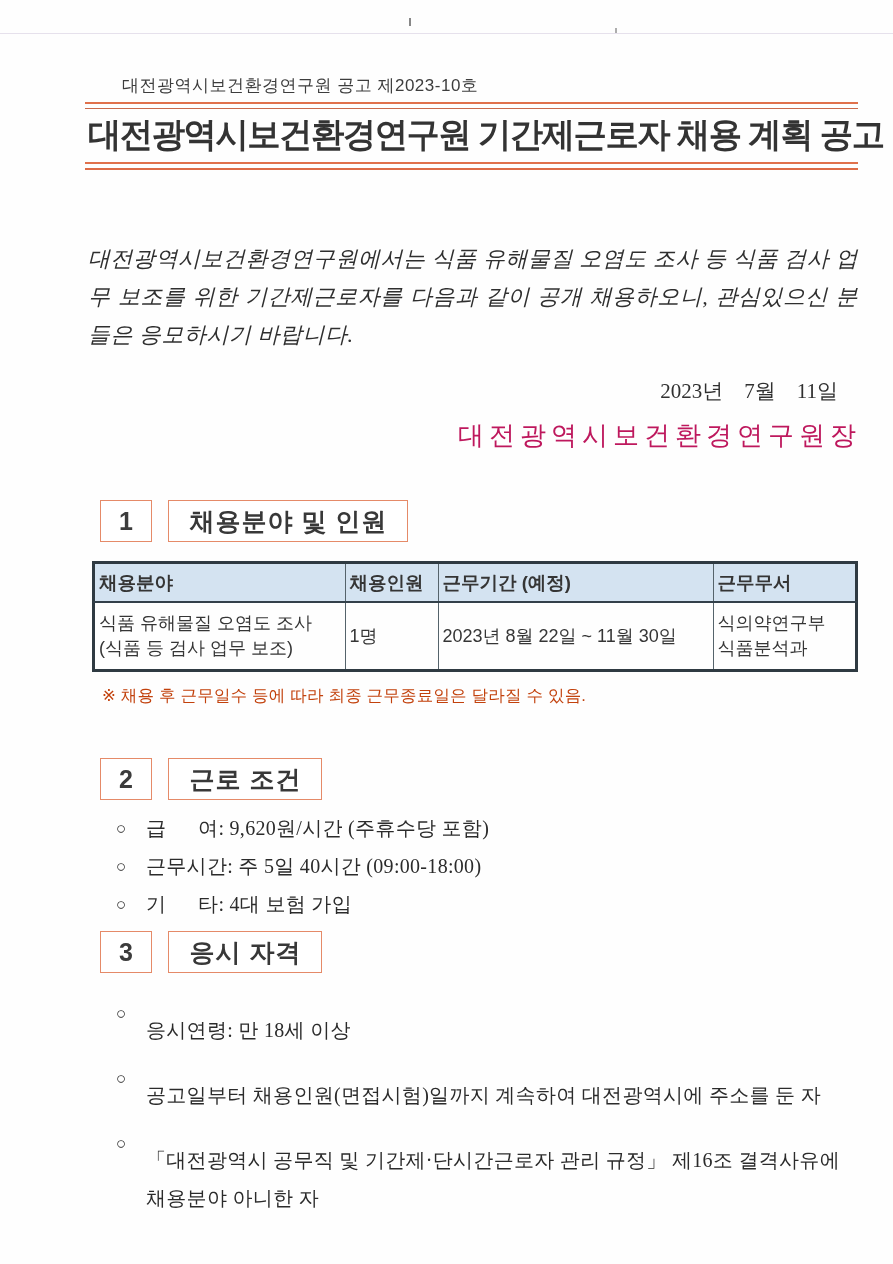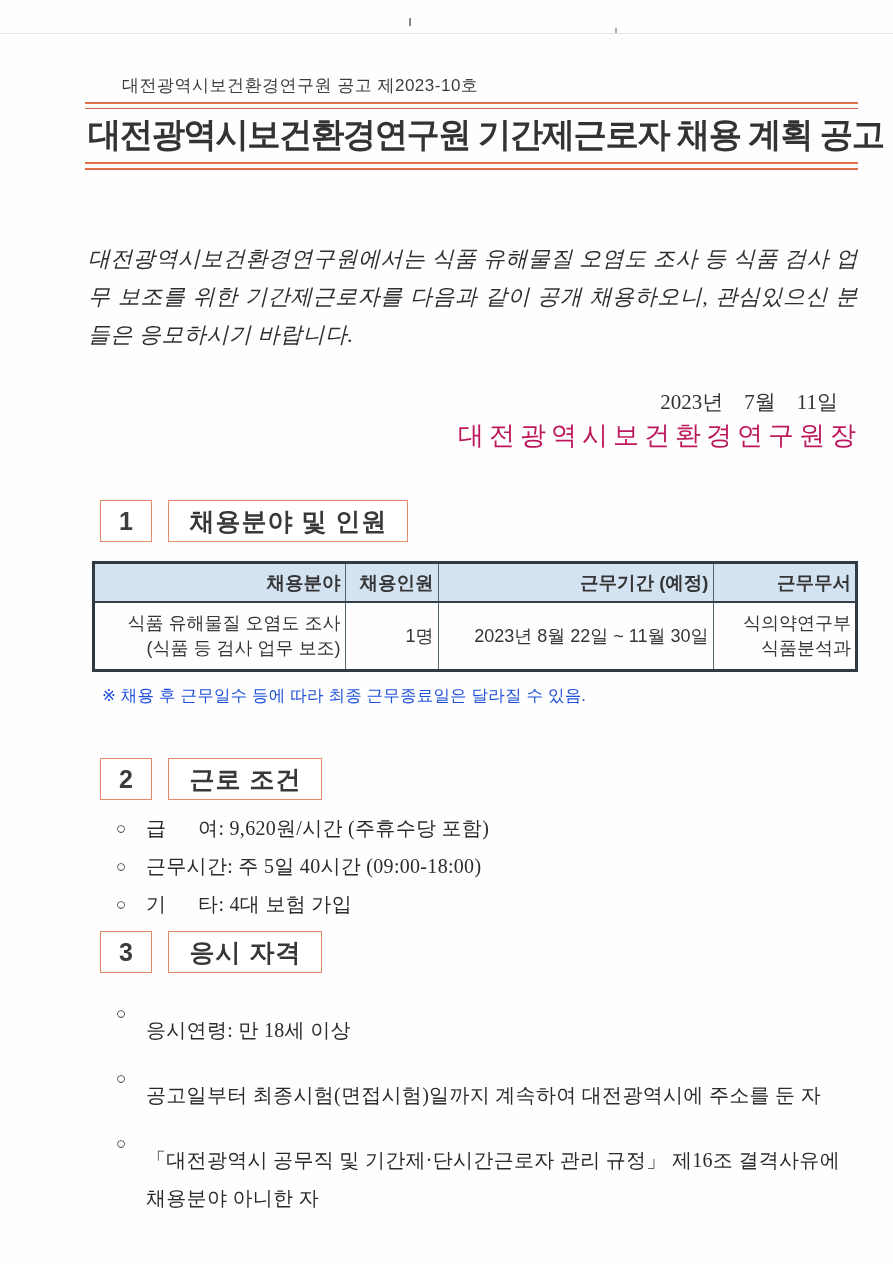--- a/index.html
+++ b/index.html
@@ -31,21 +31,21 @@
   }
 
   .intro{
     position:absolute;left:88px;top:240px;width:770px;
     font-family:"Liberation Serif","DejaVu Serif",serif;
     font-size:22px;line-height:38px;text-align:justify;
     color:#2f2f2f;letter-spacing:.5px;font-style:italic;
   }
 
   .date-line{
-    position:absolute;right:55px;top:388px;
+    position:absolute;right:55px;top:377px;
     font-family:"Liberation Serif","DejaVu Serif",serif;
     font-size:21px;color:#303030;white-space:pre;
   }
   .signer-line{
     position:absolute;right:32px;top:418px;
     font-family:"Liberation Serif","DejaVu Serif",serif;
     font-size:26px;letter-spacing:5px;color:#be185d;white-space:nowrap;margin-left:44px;
   }
 
   .section-heading{position:absolute;left:100px;height:52px;}
@@ -62,34 +62,34 @@
     border:1.5px solid #e58a68;background:#fff;
     font-size:25px;font-weight:bold;letter-spacing:1px;color:#383838;white-space:nowrap;
   }
 
   .recruit-table{
     position:absolute;left:93px;top:562px;width:762px;
     border-collapse:collapse;table-layout:fixed;
     font-size:18px;color:#353535;
   }
   .recruit-table th,.recruit-table td{
-    border:1px solid #55636b;text-align:right;vertical-align:middle;
+    border:1px solid #55636b;text-align:left;vertical-align:middle;
     white-space:pre-line;padding:0 4px;
   }
   .recruit-table th{
     height:37px;background:#d4e3f1;font-weight:600;font-size:18.5px;
     border-bottom:2.5px solid #33404a;
   }
   .recruit-table td{height:66px;line-height:25px;}
   .recruit-table{border:2px solid #2f3a42;outline:1px solid #2f3a42;}
   .col1{width:251px;} .col2{width:93px;} .col3{width:275px;} .col4{width:143px;}
 
   .table-note{
     position:absolute;left:102px;top:685px;
-    font-size:16.5px;color:#1d4ed8;letter-spacing:.2px;
+    font-size:16.5px;color:#c2410c;letter-spacing:.2px;
   }
 
   .bullet-list{position:absolute;left:116px;width:740px;}
   .bl-work{top:815px;}
   .bl-elig{top:995px;}
   .bullet-row{display:flex;margin-bottom:12px;align-items:flex-start;}
   .bl-elig .bullet-row{margin-bottom:11px;}
   .bullet-marker{
     flex:0 0 30px;
     font-family:"Liberation Serif","DejaVu Serif",serif;
@@ -184,21 +184,21 @@
     <span class="section-label">응시 자격</span>
   </div>
 
   <div class="bullet-list bl-elig">
     <div class="bullet-row">
       <span class="bullet-marker">○</span>
       <span class="bullet-text">응시연령: 만 18세 이상</span>
     </div>
     <div class="bullet-row">
       <span class="bullet-marker">○</span>
-      <span class="bullet-text">공고일부터 최종시험(면접시험)일까지 계속하여 대전광역시에 주소를 둔 자</span>
+      <span class="bullet-text">공고일부터 채용인원(면접시험)일까지 계속하여 대전광역시에 주소를 둔 자</span>
     </div>
     <div class="bullet-row">
       <span class="bullet-marker">○</span>
       <span class="bullet-text">「대전광역시 공무직 및 기간제·단시간근로자 관리 규정」 제16조 결격사유에
 채용분야 아니한 자</span>
     </div>
   </div>
 
 </div>
 

